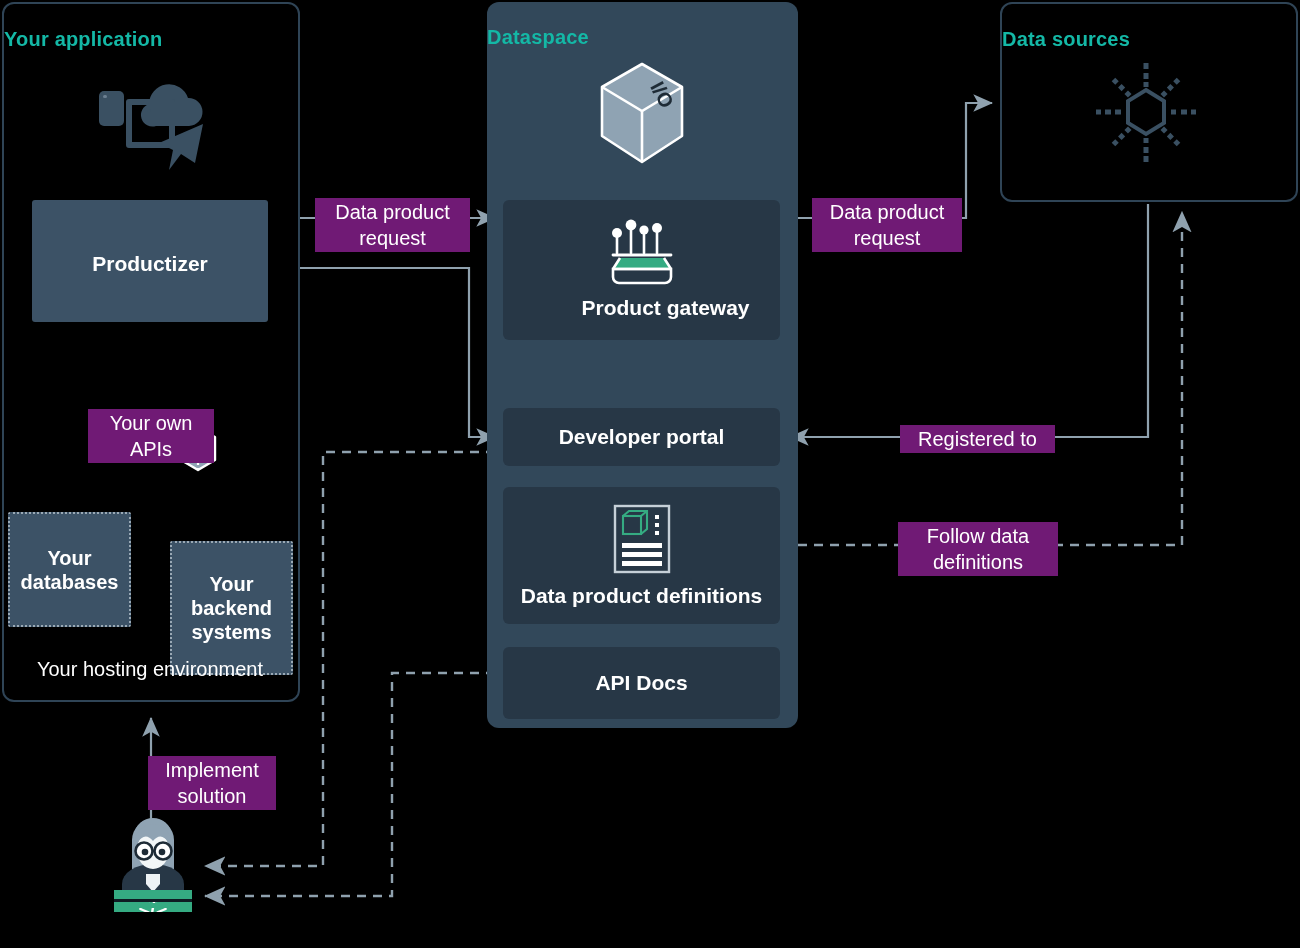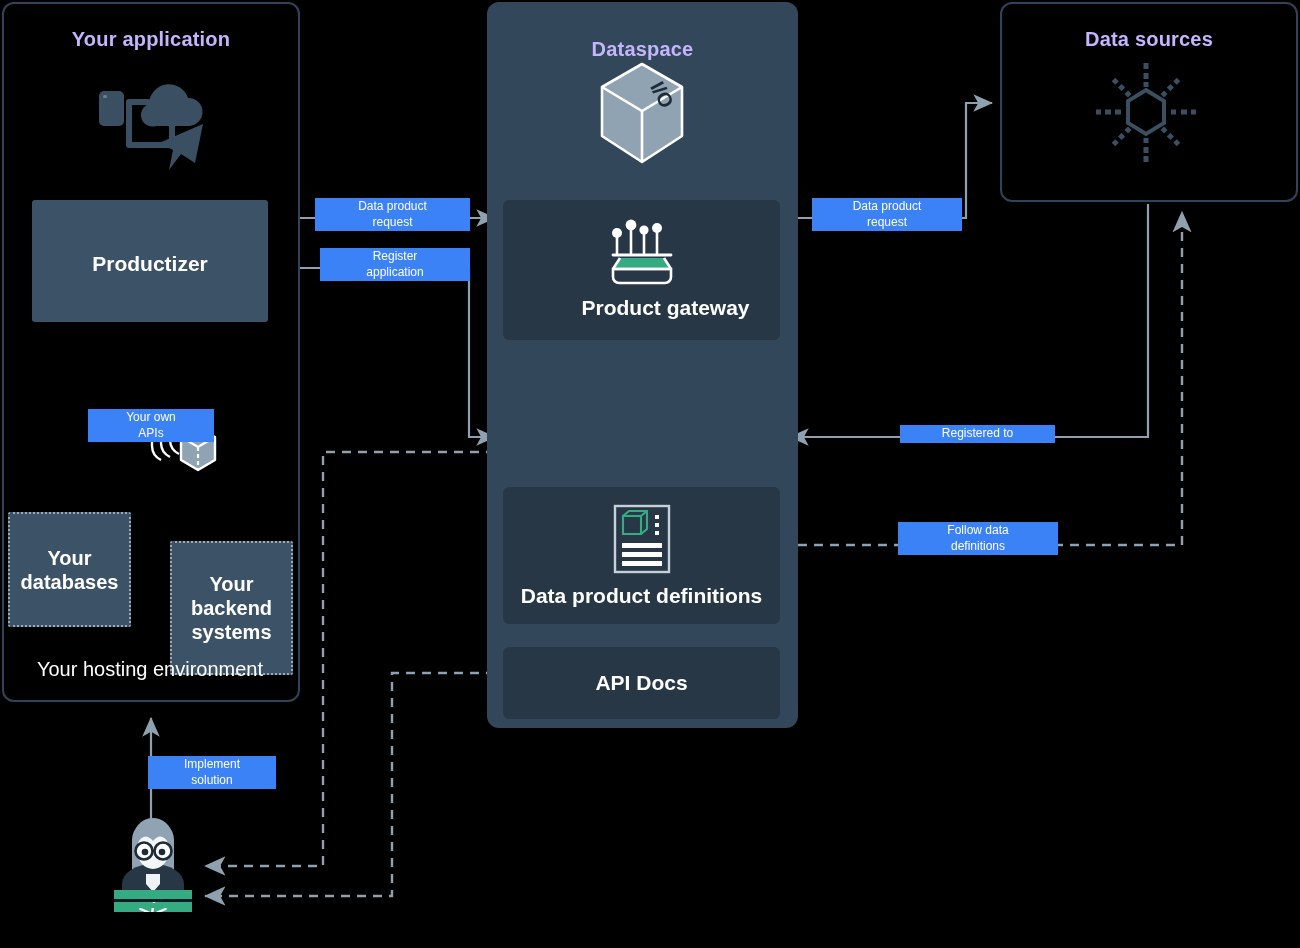--- a/index.html
+++ b/index.html
@@ -41,29 +41,29 @@
   }
   .panel-sources {
     left: 1000px; top: 2px; width: 298px; height: 200px;
     background: #000000;
     border: 2px solid #2f4456;
     padding-left: 16px;
   }
   .panel-title {
     position: absolute;
     left: 0; right: 0;
-    text-align: center;
-    color: #c4b5fd;
+    text-align: left;
+    color: #14b8a6;
     font-size: 20px;
     font-weight: bold;
     letter-spacing: .2px;
   }
   .panel-app .panel-title,
   .panel-sources .panel-title { top: 24px; }
-  .panel-dataspace .panel-title { top: 36px; }
+  .panel-dataspace .panel-title { top: 24px; }
 
   
   .card {
     position: absolute;
     background: #3c5266;
     border-radius: 3px;
     z-index: 3;
     display: flex;
     flex-direction: column;
     align-items: center;
@@ -112,25 +112,25 @@
     text-align: center;
     color: #ffffff;
     font-size: 20px;
     z-index: 3;
   }
 
   
   .edge-label {
     position: absolute;
     color: #ffffff;
-    font-size: 12px;
+    font-size: 20px;
     line-height: 1.3;
     text-align: center;
     z-index: 4;
-    background: #3b82f6;
+    background: #701a75;
     padding: 1px 7px;
     white-space: pre-line;
   }
   .el-dpr1   { left: 315px; top: 198px; width: 155px; }
   .el-regapp { left: 320px; top: 248px; width: 150px; }
   .el-dpr2   { left: 812px; top: 198px; width: 150px; }
   .el-regto  { left: 900px; top: 425px; width: 155px; }
   .el-follow { left: 898px; top: 522px; width: 160px; }
   .el-ownapi { left: 88px; top: 409px; width: 126px; }
   .el-impl   { left: 148px; top: 756px; width: 128px; }
@@ -276,20 +276,23 @@
         <path d="M13 36 L71 36" stroke="#ffffff" stroke-width="2.8" stroke-linecap="round"></path>
         <path d="M20 39 L64 39 L71 51 L13 51 Z" fill="#35ab82"></path>
         <path d="M13 50 h58 v8 a6 6 0 0 1 -6 6 h-46 a6 6 0 0 1 -6 -6 z" fill="none" stroke="#ffffff" stroke-width="2.6"></path>
         <path d="M13 50 L71 50" stroke="#ffffff" stroke-width="2.6"></path>
         <path d="M20 39 L13 50 M64 39 L71 50" stroke="#ffffff" stroke-width="2.6" fill="none"></path>
       </svg>
     </div>
     <div class="card-label">Product gateway</div>
   </div>
 
+  <div class="card card-ds card-devportal">
+    <div class="card-label">Developer portal</div>
+  </div>
 
   <div class="card card-ds card-defs">
     <div class="icon-wrap icon-doc" style="position:relative;left:0;top:0;">
       <svg viewBox="0 0 62 72" width="62" height="72">
         <rect x="4" y="3" width="54" height="66" fill="none" stroke="#c6d0d8" stroke-width="2.4"></rect>
 
         <g fill="none" stroke="#35ab82" stroke-width="2.1">
           <rect x="12" y="13" width="18" height="18"></rect>
           <path d="M12 13 L18 8 L36 8 L36 26 L30 31"></path>
           <path d="M30 13 L36 8"></path>
@@ -381,22 +384,20 @@
       <rect x="0" y="78" width="78" height="39" fill="#35ab82"></rect>
       <rect x="0" y="93" width="78" height="3" fill="#1e2b36" opacity="0"></rect>
       <text x="39" y="103" fill="#ffffff" font-family="'Liberation Sans',sans-serif" font-size="20" font-weight="bold" text-anchor="middle">&lt;/&gt;</text>
     </svg>
   </div>
   <div style="position:absolute;left:114px;top:903px;width:78px;height:5px;background:#35ab82;z-index:3;"></div>
   <div style="position:absolute;left:114px;top:899px;width:78px;height:3px;background:#0f1b23;z-index:4;"></div>
 
   <div class="edge-label el-dpr1">Data product
 request</div>
-  <div class="edge-label el-regapp">Register
-application</div>
   <div class="edge-label el-dpr2">Data product
 request</div>
   <div class="edge-label el-regto">Registered to</div>
   <div class="edge-label el-follow">Follow data
 definitions</div>
   <div class="edge-label el-ownapi">Your own
 APIs</div>
   <div class="edge-label el-impl">Implement
 solution</div>
 

